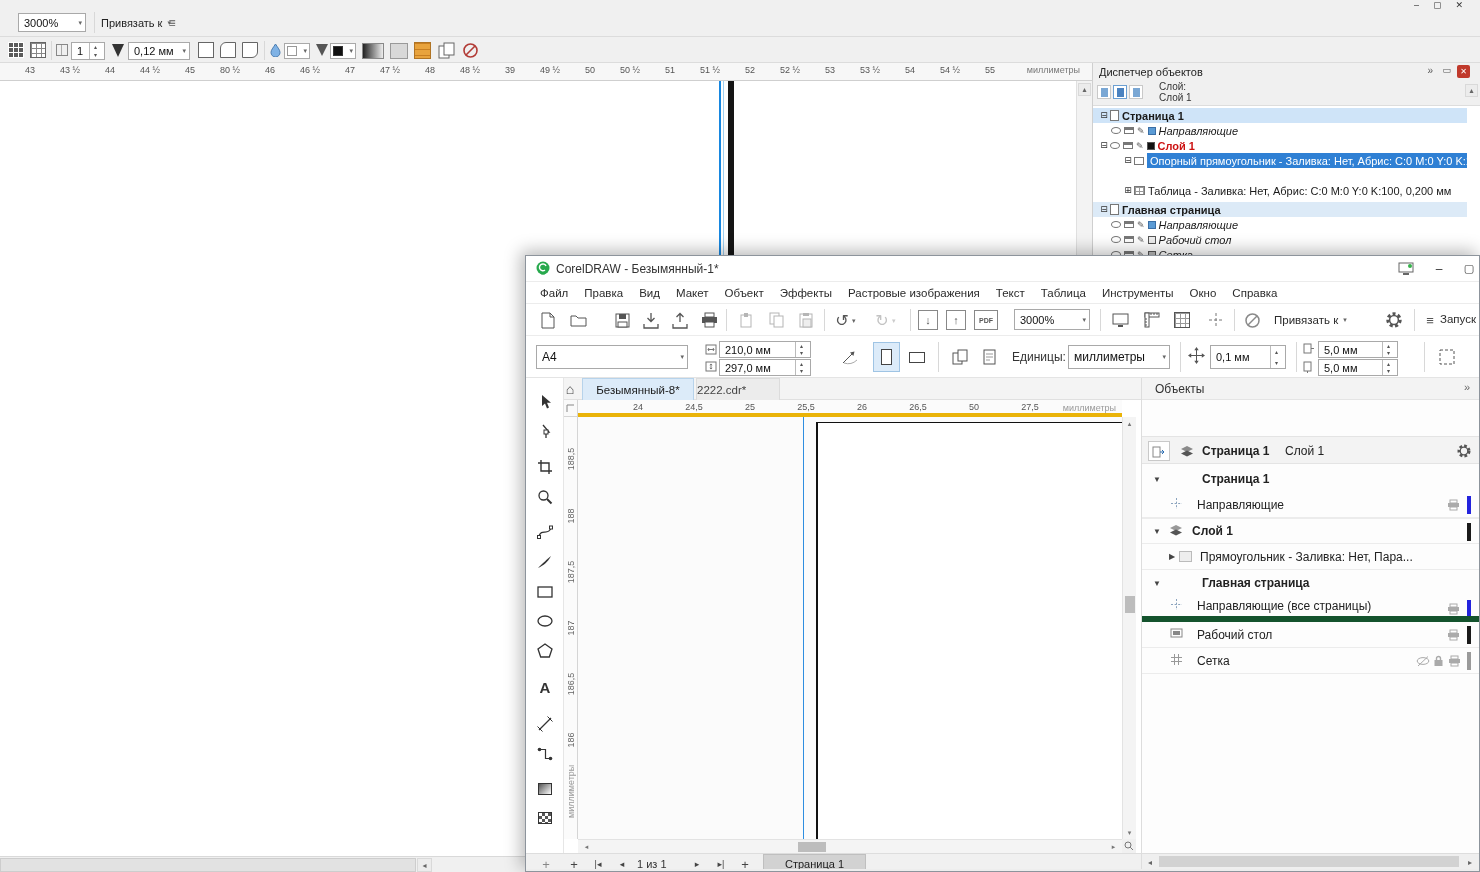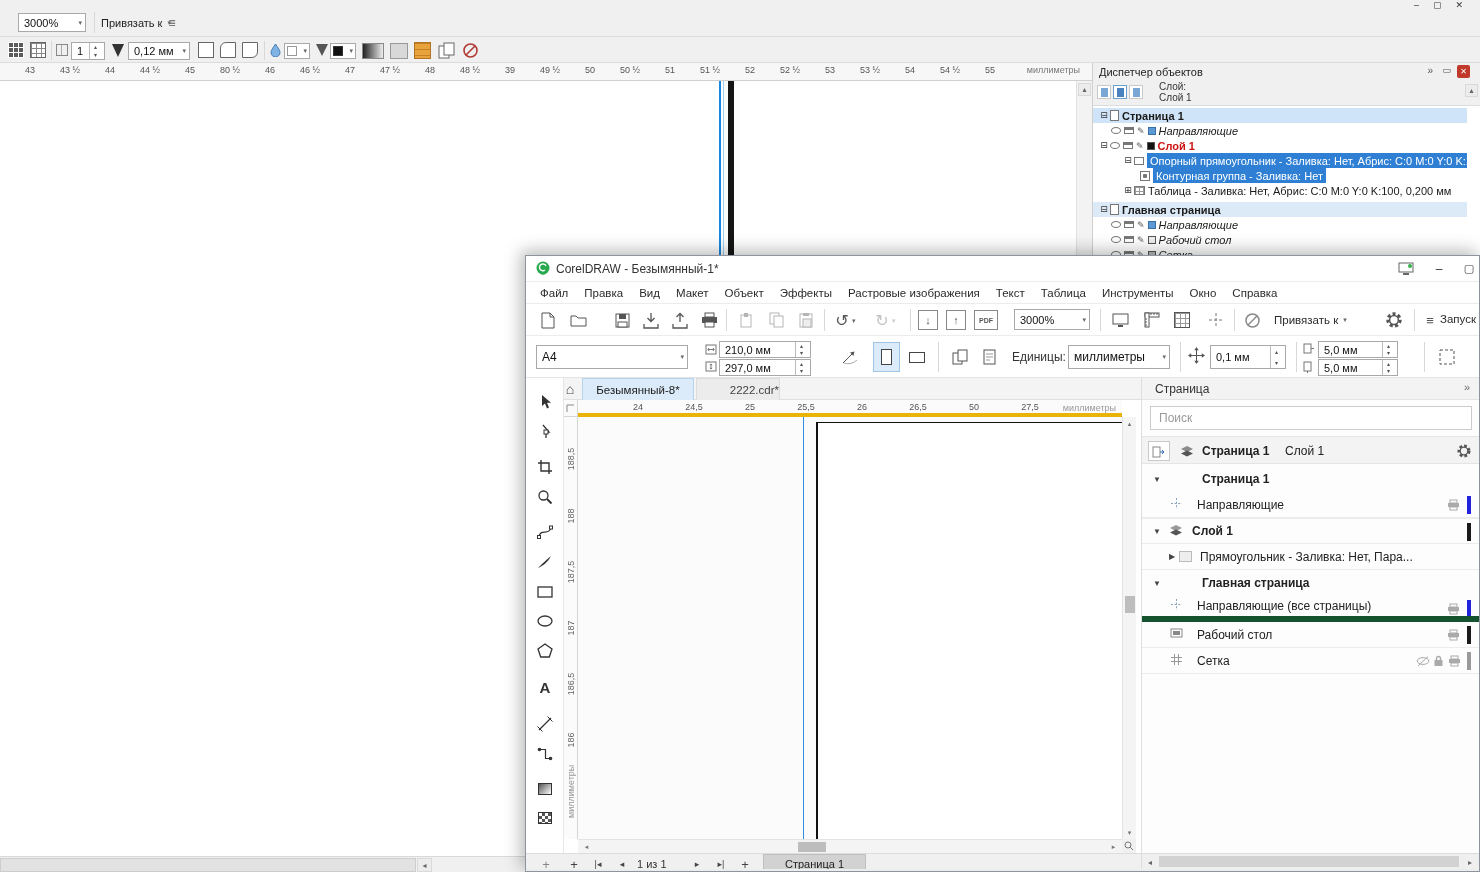--- a/index.html
+++ b/index.html
@@ -192,24 +192,20 @@
         <span class="mi prn"></span>
         <span class="mi pen">✎</span>
         <span class="mi sw" style="background:#111"></span>
         <span style="font-weight:bold;color:#cc1111">Слой 1</span>
       </div>
       <div class="trow" style="top:47px;padding-left:29px">
         <span class="exp">⊟</span>
         <span class="mi" style="width:10px;height:8px;border:1px solid #777;background:#fff"></span>
         <span class="selblue" style="flex:1">Опорный прямоугольник - Заливка: Нет, Абрис: C:0 M:0 Y:0 K:100</span>
       </div>
-      <div class="trow" style="top:62px;padding-left:47px">
-        <span class="mi" style="width:10px;height:10px;border:1px solid #777;background:radial-gradient(circle,#777 2px,transparent 2.5px) #fff"></span>
-        <span class="selblue">Контурная группа - Заливка: Нет</span>
-      </div>
       <div class="trow" style="top:77px;padding-left:29px">
         <span class="exp">⊞</span>
         <span class="mi tblic"></span>
         <span>Таблица - Заливка: Нет, Абрис: C:0 M:0 Y:0 K:100, 0,200 мм</span>
       </div>
       <div class="trow" style="top:96px;background:#dceaf7;padding-left:5px">
         <span class="exp">⊟</span>
         <span class="mi pageic"></span>
         <span style="font-weight:bold">Главная страница</span>
       </div>
@@ -483,21 +479,21 @@
           <rect x="2" y="2" width="14" height="14" fill="none" stroke="#555" stroke-dasharray="3 2"></rect>
         </svg>
       </div>
   </div>
 
   <div class="a" style="left:0;top:122px;width:615px;height:22px;background:#f4f4f4;border-bottom:1px solid #e0e0e0">
     <span class="a ic" style="left:36px;top:3px;width:16px;height:16px;color:#444;font-size:14px">⌂</span>
     <div class="a f" style="left:56px;top:0;width:112px;height:22px;background:#dcebf9;border:1px solid #b7d3eb;border-bottom:none;justify-content:center">
       <span style="font-size:11.5px;color:#1a1a1a">Безымянный-8*</span>
     </div>
-    <div class="a f" style="left:170px;top:0;width:84px;height:22px;background:#ececec;border:1px solid #dcdcdc;border-bottom:none;justify-content:flex-end">
+    <div class="a f" style="left:170px;top:0;width:84px;height:22px;background:#ececec;border:1px solid #dcdcdc;border-bottom:none;justify-content:flex-start">
       <span style="font-size:11.5px;color:#444">2222.cdr*</span>
     </div>
   </div>
 
   <div class="a" style="left:0;top:122px;width:38px;height:475px;background:#fff;border-right:1px solid #e6e6e6">
     <div class="tbx" style="top:12px">
         <svg width="15" height="16">
           <path d="M4 1 V12 L7 9.5 L9 14.5 L11 13.5 L9 8.8 H13Z" fill="#333"></path>
         </svg>
       </div>
@@ -624,24 +620,23 @@
     <span class="a ic" style="left:163px;top:2px;width:16px;height:16px;color:#444;font-size:9px">▸</span>
     <span class="a ic" style="left:187px;top:2px;width:16px;height:16px;color:#444;font-size:9px">▸|</span>
     <span class="a ic" style="left:211px;top:2px;width:16px;height:16px;color:#444;font-size:13px">+</span>
     <div class="a f" style="left:237px;top:0;width:103px;height:20px;background:#d2d2d2;border:1px solid #bfbfbf;justify-content:center">
       <span style="font-size:11px;color:#222">Страница 1</span>
     </div>
   </div>
 
   <div class="a" style="left:615px;top:122px;width:338px;height:475px;background:#fdfdfd;border-left:1px solid #ddd">
     <div class="a" style="left:0;top:0;width:338px;height:22px;background:#f3f3f3;border-bottom:1px solid #e4e4e4">
-      <span class="a" style="left:13px;top:4px;font-size:12px;color:#333">Страница</span>
+      <span class="a" style="left:13px;top:4px;font-size:12px;color:#333">Объекты</span>
       <span class="a" style="right:10px;top:3px;color:#666;font-size:11px">»</span>
     </div>
-    <input class="a" style="left: 8px; top: 28px; width: 322px; height: 24px; border: 1px solid rgb(204, 204, 204); font-size: 12px; padding: 0px 8px; font-family: inherit; color: rgb(51, 51, 51); background: rgb(255, 255, 255); outline: none;" placeholder="Поиск">
     <div class="a" style="left:0;top:58px;width:338px;height:28px;background:#f3f3f3;border-top:1px solid #e4e4e4;border-bottom:1px solid #e4e4e4">
       <span class="a ic pbtn" style="left:6px;top:4px;width:22px;height:20px">
           <svg width="14" height="13">
             <rect x="1" y="2" width="7" height="10" fill="#fff" stroke="#888"></rect>
             <path d="M8 7 h4 M10 5 l2 2 -2 2" stroke="#2b6cb0" fill="none"></path>
           </svg>
         </span>
       <span class="a" style="left:38px;top:8px"><svg width="14" height="12">
             <path d="M7 1 L13 4 L7 7 L1 4Z" fill="#8a8a8a"></path>
             <path d="M7 5.5 L13 8.5 L7 11.5 L1 8.5Z" fill="#555"></path>

